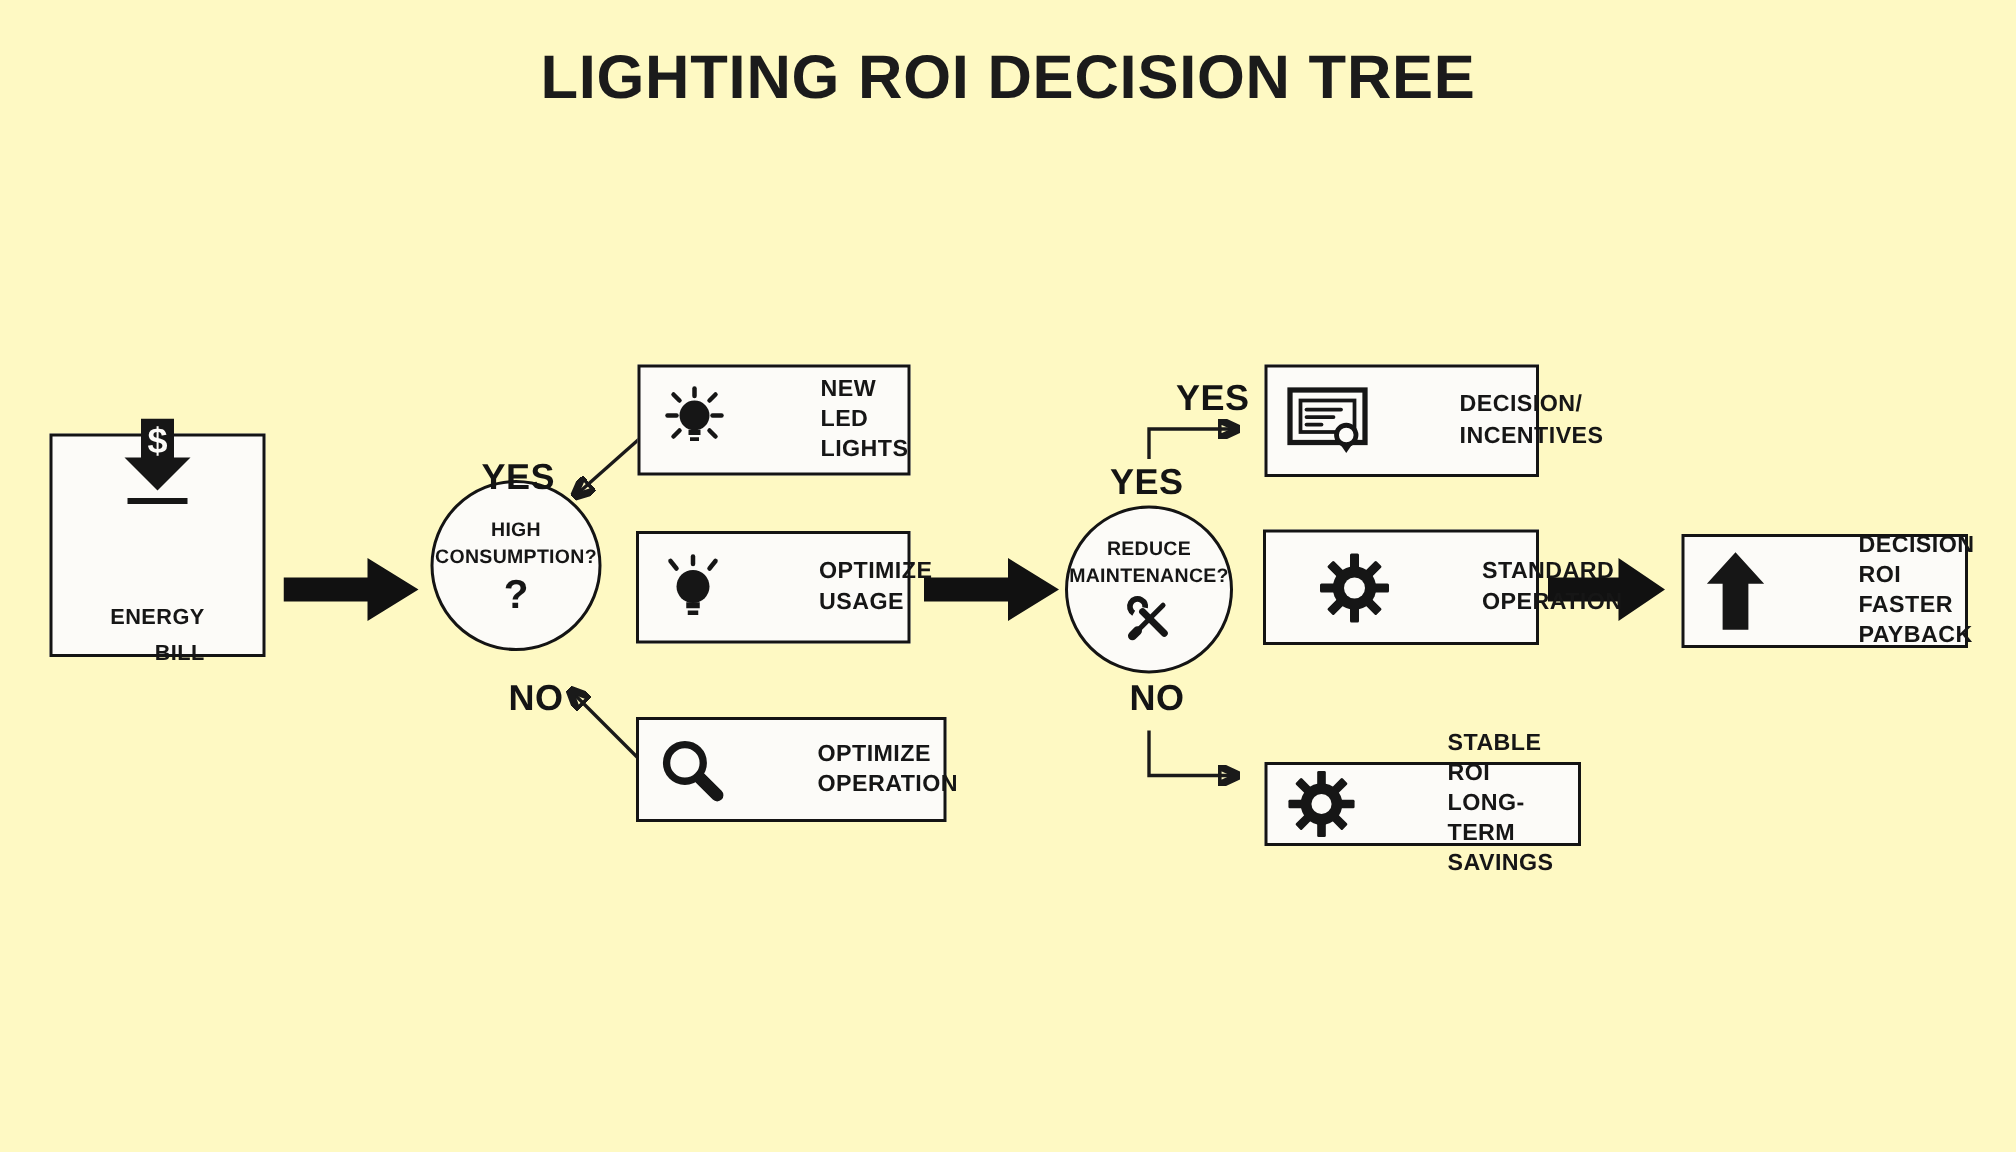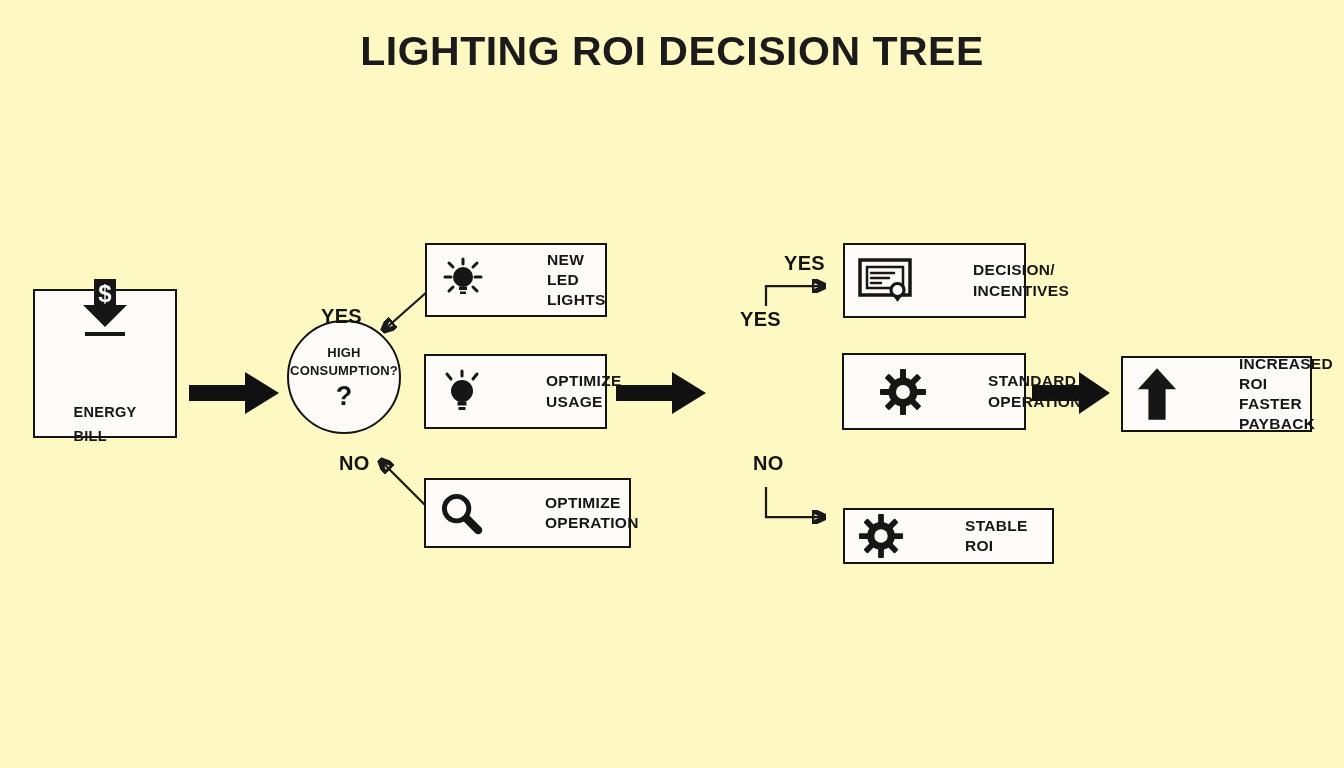--- a/index.html
+++ b/index.html
@@ -10,28 +10,28 @@
          font-size:41px;font-weight:bold;letter-spacing:0.5px;color:#1b1b1b;}
   .connectors{position:absolute;left:0;top:0;pointer-events:none;}
   .connectors path{fill:none;stroke:#1a1a1a;stroke-width:2.25px;}
   .box{position:absolute;background:#fcfbf8;border:2.5px solid #141414;box-sizing:border-box;
        display:flex;align-items:center;gap:48px;}
   .box .txt{font-weight:bold;font-size:15.5px;line-height:1.3;letter-spacing:0.3px;margin-left:13px;}
   .box .txt span{display:block;}
   .box .icon{flex:0 0 auto;margin-left:13px;display:block;}
   .startbox{flex-direction:column;justify-content:center;}
   .startbox .icon{margin-left:0;}
-  .startbox .txt{margin-left:0;margin-top:14px;text-align:left;font-size:14.5px;line-height:1.6;}
+  .startbox .txt{margin-left:0;margin-top:14px;text-align:right;font-size:14.5px;line-height:1.6;}
   .circle{position:absolute;background:#fcfbf8;border:2.5px solid #141414;border-radius:50%;
           box-sizing:border-box;display:flex;flex-direction:column;align-items:center;
           justify-content:center;text-align:center;}
   .circle .q{font-weight:bold;font-size:13px;line-height:1.35;letter-spacing:0.2px;}
   .circle .q span{display:block;}
   .circle .qmark{font-weight:bold;font-size:27px;line-height:1;margin-top:3px;}
-  .branch-label{position:absolute;font-weight:bold;font-size:20px;letter-spacing:0.3px;color:#141414;}
+  .branch-label{position:absolute;font-weight:bold;font-size:24px;letter-spacing:0.3px;color:#141414;}
   .thick{position:absolute;}
   .thick polygon{fill:#111111;}
   .ink{fill:#161616;}
   .stroke-ink{stroke:#161616;fill:none;}
 </style>
 </head>
 <body>
 
 <div class="stage">
 
@@ -121,20 +121,32 @@
     <svg class="icon" width="45" height="45" viewBox="0 0 46 46">
       <circle class="stroke-ink" cx="18" cy="18" r="12.5" stroke-width="5"></circle>
       <line x1="28.5" y1="28.5" x2="40" y2="40" stroke="#161616" stroke-width="8.5" stroke-linecap="round"></line>
     </svg>
     <div class="txt">
       <span>OPTIMIZE</span>
       <span>OPERATION</span>
     </div>
   </div>
 
+  <div class="circle" style="left:710px;top:337px;width:112px;height:112px;">
+    <div class="q">
+      <span>REDUCE</span>
+      <span>MAINTENANCE?</span>
+    </div>
+    <svg width="36" height="34" viewBox="0 0 40 40" style="margin-top:2px;">
+      <circle cx="11" cy="11" r="6" fill="none" stroke="#161616" stroke-width="4.5" stroke-dasharray="26 12" transform="rotate(120 11 11)"></circle>
+      <line x1="15" y1="15" x2="32" y2="32" stroke="#161616" stroke-width="5.5" stroke-linecap="round"></line>
+      <line x1="31" y1="10" x2="12" y2="29" stroke="#161616" stroke-width="4" stroke-linecap="round"></line>
+      <line x1="11" y1="30" x2="7" y2="34" stroke="#161616" stroke-width="7" stroke-linecap="round"></line>
+    </svg>
+  </div>
   <div class="branch-label" style="left:784px;top:252px;">YES</div>
   <div class="branch-label" style="left:740px;top:308px;">YES</div>
   <div class="branch-label" style="left:753px;top:452px;">NO</div>
 
   <div class="box" style="left:843px;top:243px;width:183px;height:75px;">
     <svg class="icon" width="54" height="45" viewBox="0 0 54 45">
       <rect class="stroke-ink" x="2" y="2" width="50" height="35" stroke-width="3.5"></rect>
       <rect class="stroke-ink" x="9" y="9" width="36" height="21" stroke-width="2.5"></rect>
       <g stroke="#161616" stroke-width="2.5" stroke-linecap="round">
         <line x1="13" y1="15" x2="36" y2="15"></line>
@@ -181,26 +193,27 @@
         <rect x="21" y="1" width="6" height="10" rx="1" transform="rotate(180 24 24)"></rect>
         <rect x="21" y="1" width="6" height="10" rx="1" transform="rotate(225 24 24)"></rect>
         <rect x="21" y="1" width="6" height="10" rx="1" transform="rotate(270 24 24)"></rect>
         <rect x="21" y="1" width="6" height="10" rx="1" transform="rotate(315 24 24)"></rect>
         <circle cx="24" cy="24" r="14.5"></circle>
       </g>
       <circle cx="24" cy="24" r="7" fill="#fcfbf8"></circle>
     </svg>
     <div class="txt">
       <span>STABLE ROI</span>
+      <span>LONG-TERM SAVINGS</span>
     </div>
   </div>
 
   <div class="box" style="left:1121px;top:356px;width:191px;height:76px;">
     <svg class="icon" width="42" height="52" viewBox="0 0 44 54">
       <polygon class="ink" points="22,0 42,22 31,22 31,54 13,54 13,22 2,22"></polygon>
     </svg>
     <div class="txt">
-      <span>INCREASED ROI</span>
+      <span>DECISION ROI</span>
       <span>FASTER PAYBACK</span>
     </div>
   </div>
 
 </div>
 
 </body></html>

